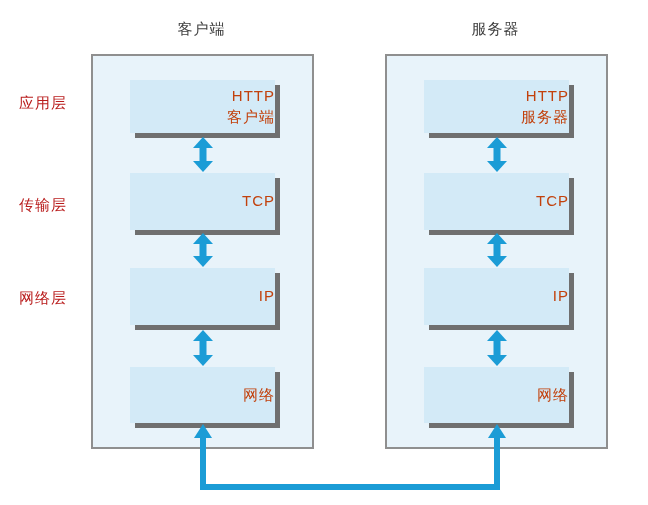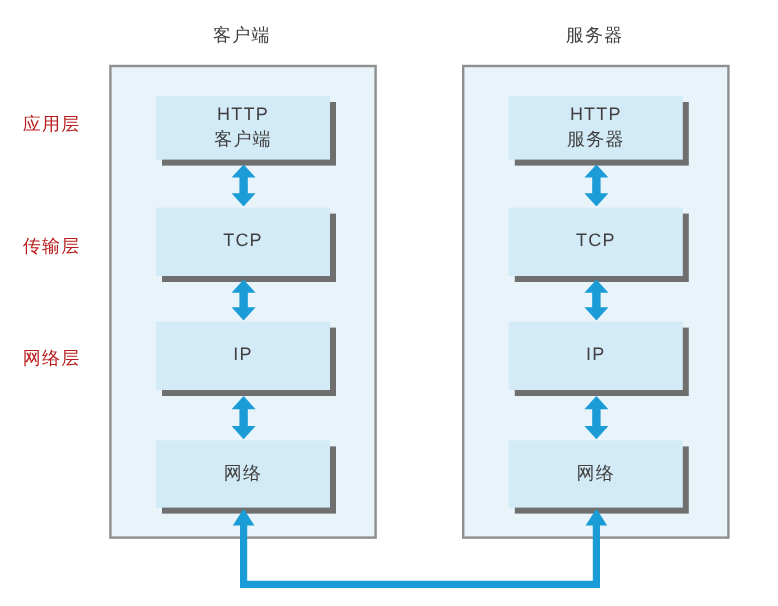--- a/index.html
+++ b/index.html
@@ -45,24 +45,24 @@
     color: #b91c1c;
     letter-spacing: 1px;
   }
   .proto-box {
     position: absolute;
     width: 145px;
     background: #d3eaf7;
     box-shadow: 5px 5px 0 0 #6f6f6f;
     display: flex;
     flex-direction: column;
-    align-items: center;
+    align-items: flex-end;
     justify-content: center;
     font-size: 15px;
-    color: #404040;
+    color: #c2410c;
     line-height: 1.35;
     letter-spacing: 1px;
     text-align: center;
   }
   .darrow, .connector {
     position: absolute;
   }
   .darrow polygon, .darrow rect {
     fill: #1b9cd6;
   }

